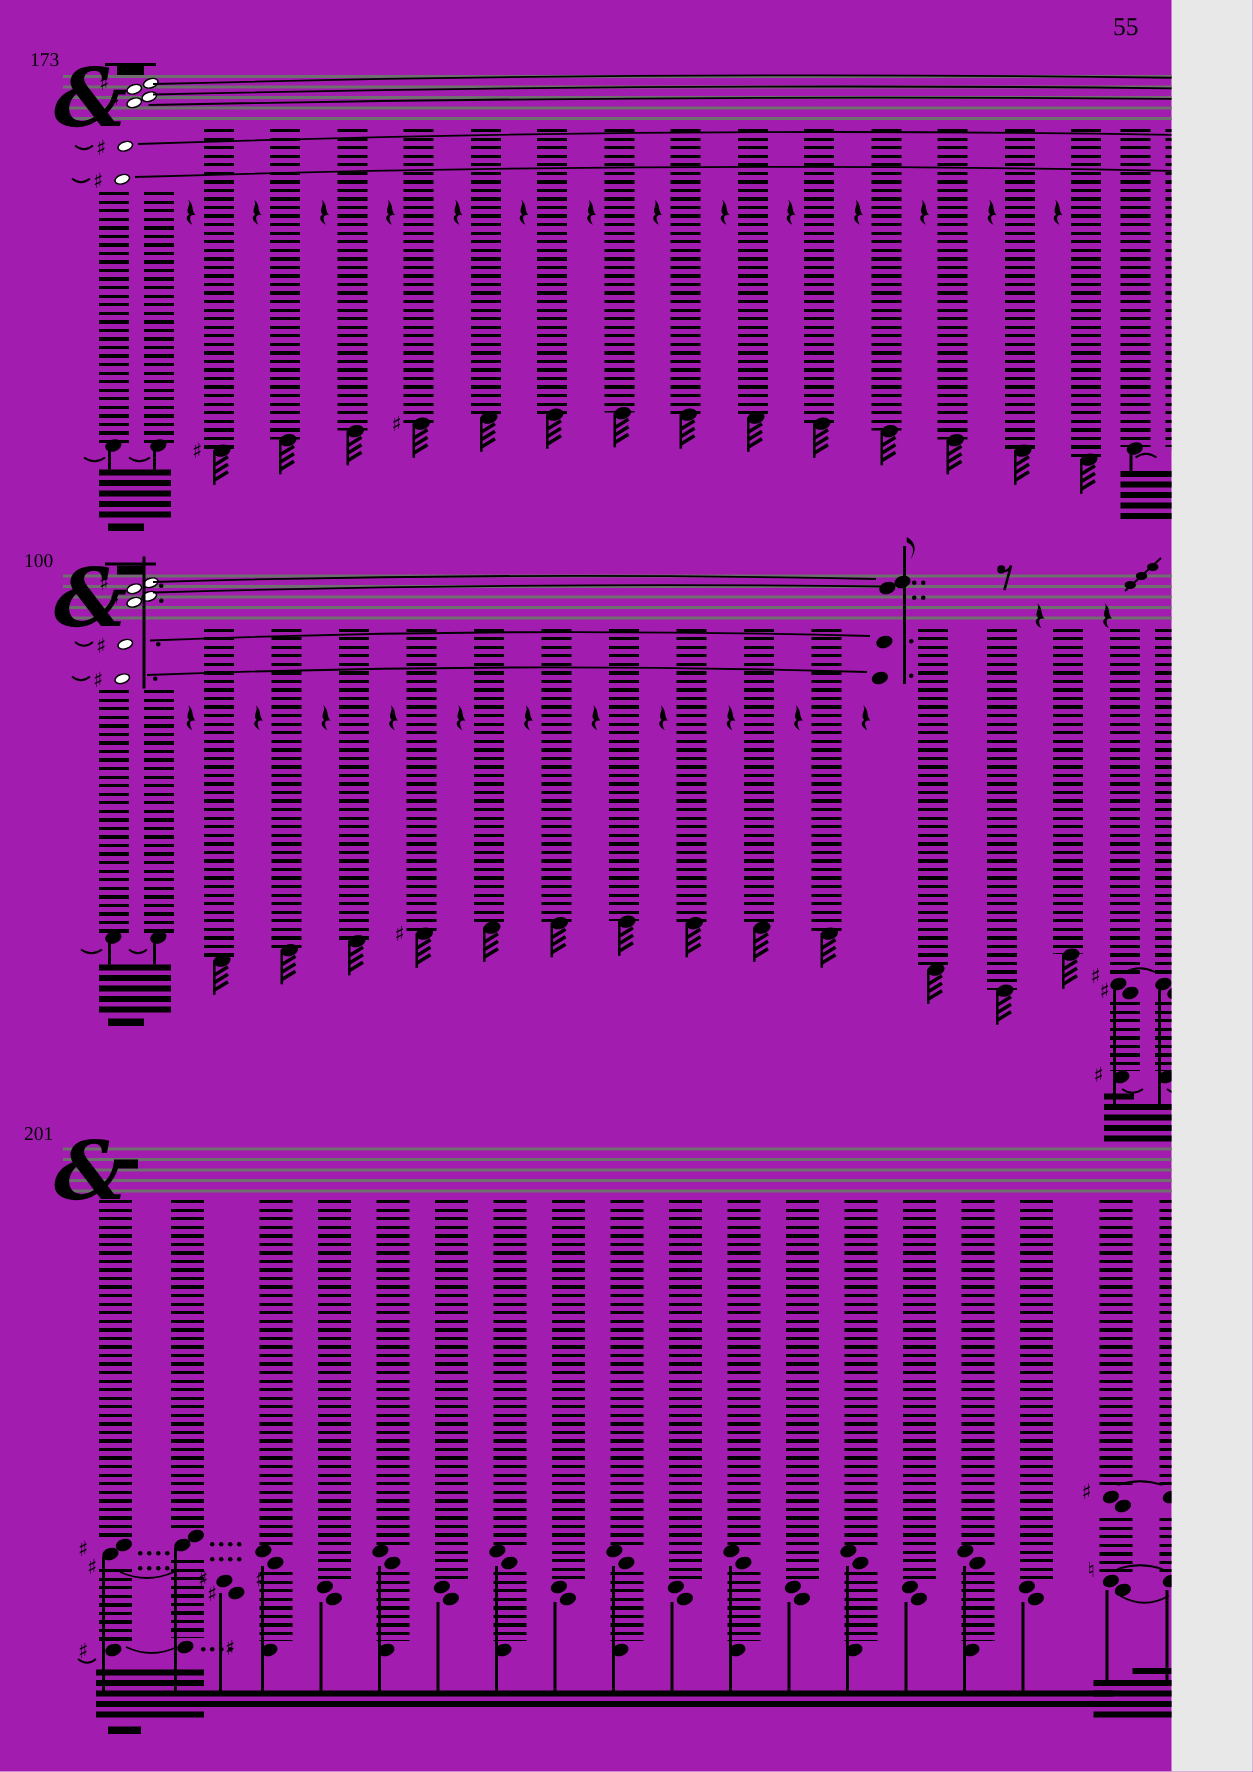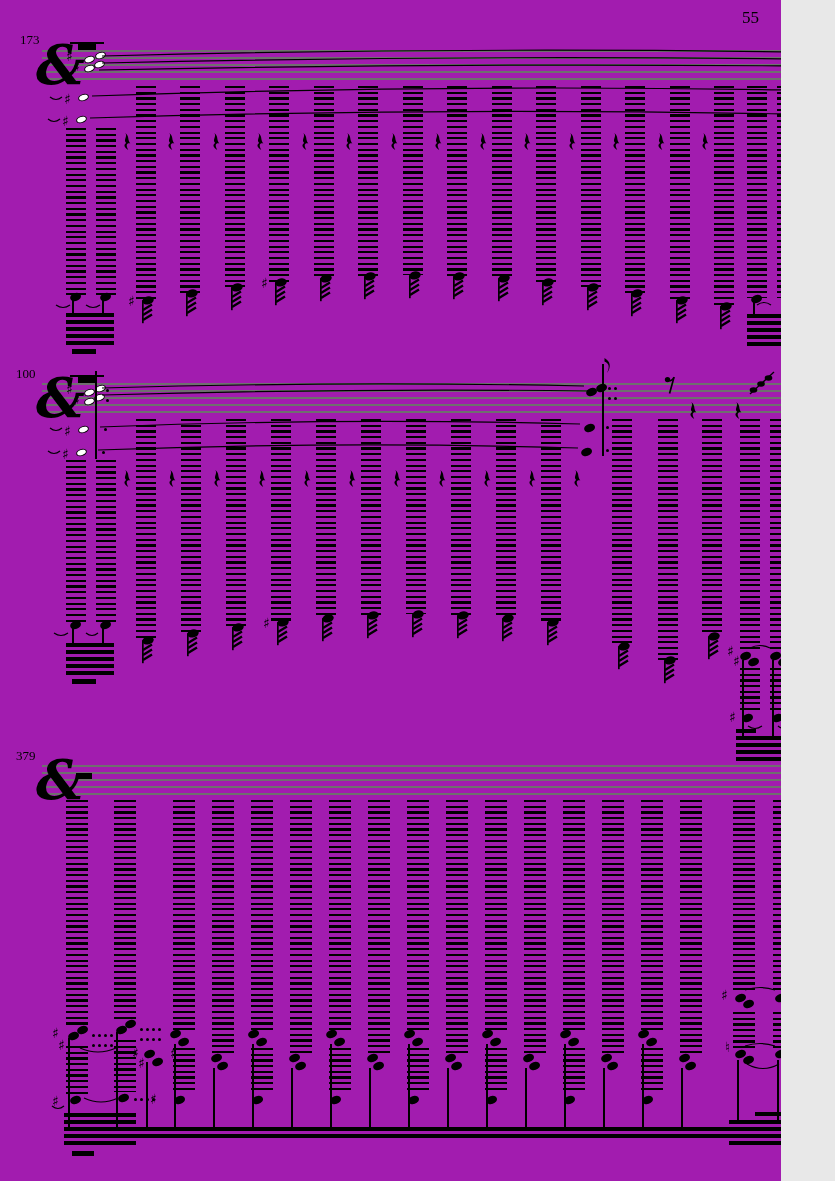--- a/index.html
+++ b/index.html
@@ -542,21 +542,21 @@
       <div class="abs icon" style="left: 748px; top: 370px; width: 28px; height: 26px;">
         <svg width="28" height="26" viewBox="0 0 28 26">
           <ellipse cx="5.5" cy="20" rx="3.8" ry="2.7" fill="#000"></ellipse>
           <ellipse cx="13" cy="14" rx="3.8" ry="2.7" fill="#000"></ellipse>
           <ellipse cx="20.5" cy="8" rx="3.8" ry="2.7" fill="#000"></ellipse>
           <line x1="2" y1="24" x2="26" y2="2" stroke="#000" stroke-width="1.3"></line>
         </svg>
       </div>
     </div>
     <div class="abs " style="left: 0px; top: 0px; width: 0px; height: 0px; overflow: visible;">
-      <div class="abs mnum" style="left: 16px; top: 748px;">379</div>
+      <div class="abs mnum" style="left: 16px; top: 748px;">201</div>
       <div class="abs staffline" style="left: 42px; top: 765px; width: 756px;"></div>
       <div class="abs staffline" style="left: 42px; top: 772px; width: 756px;"></div>
       <div class="abs staffline" style="left: 42px; top: 779px; width: 756px;"></div>
       <div class="abs staffline" style="left: 42px; top: 786px; width: 756px;"></div>
       <div class="abs staffline" style="left: 42px; top: 793px; width: 756px;"></div>
       <div class="abs barline" style="left: 796px; top: 765px; height: 30px;"></div>
       <div class="abs clef" style="left: 36px; top: 753px;">&amp;</div>
       <div class="abs wrrect" style="left: 76px; top: 773px; width: 16px; height: 6px;"></div>
       <div class="abs col" style="left: 66px; top: 800px; width: 22px; height: 228px;"></div>
       <div class="abs col" style="left: 114px; top: 800px; width: 22px; height: 222px;"></div>

